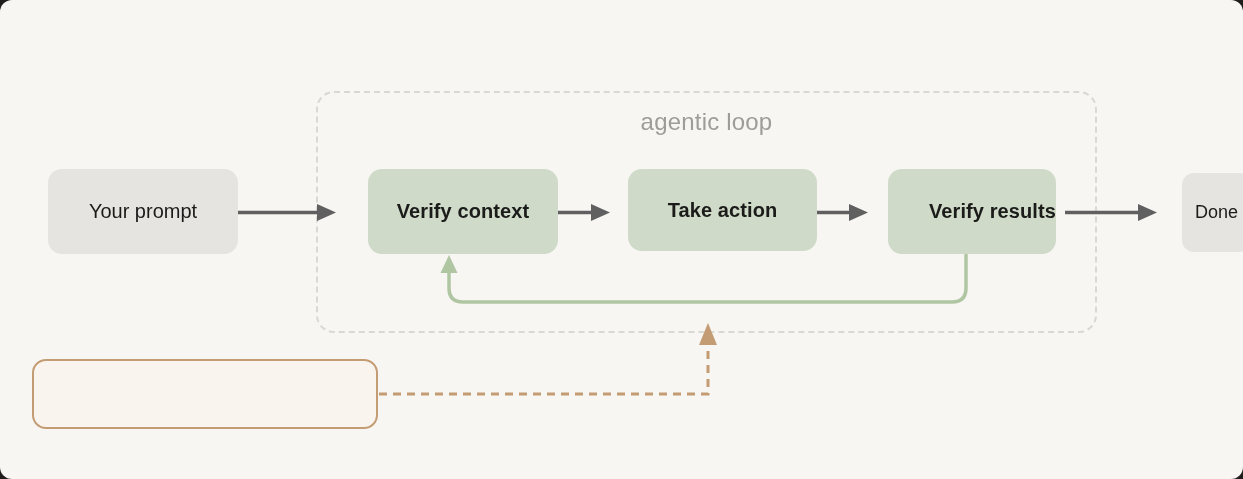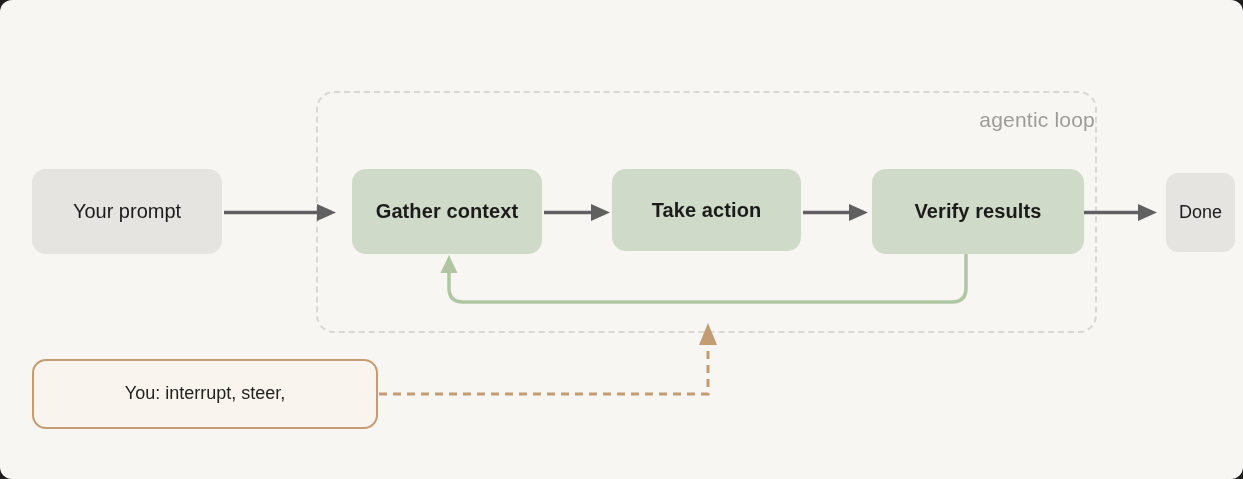--- a/index.html
+++ b/index.html
@@ -12,40 +12,40 @@
   body{font-family:"Liberation Sans","DejaVu Sans",sans-serif;}
   .canvas{
     position:relative;width:1243px;height:479px;background:var(--bg);
     border-radius:12px;overflow:hidden;
   }
   .loop-rect{
     position:absolute;left:316px;top:91px;width:781px;height:242px;
     border:2px dashed var(--dash);border-radius:18px;
   }
   .loop-label{
-    display:block;text-align:right;padding-top:15px;
-    font-size:21px;color:var(--muted);letter-spacing:.2px;
+    display:block;text-align:center;padding-top:15px;
+    font-size:24px;color:var(--muted);letter-spacing:.2px;
   }
   .svg-layer{position:absolute;left:0;top:0;width:1243px;height:479px;pointer-events:none;}
   .flow-line{stroke:var(--arrow);stroke-width:3.5;}
   .flow-head{fill:var(--arrow);}
   .loop-path{stroke:var(--loop);stroke-width:3.5;fill:none;stroke-linecap:round;}
   .loop-head{fill:var(--loop);}
   .you-path{stroke:var(--tan);stroke-width:3;fill:none;stroke-dasharray:8 6;}
   .you-head{fill:var(--tan);}
   .node{
     position:absolute;display:flex;align-items:center;justify-content:center;
-    border-radius:14px;font-size:20px;color:var(--ink);text-align:center;
+    border-radius:14px;font-size:20px;color:var(--ink);text-align:center;margin-left:16px;
   }
   .node.gray{background:var(--gray-box);font-weight:400;}
   .node.green{background:var(--green-box);font-weight:700;letter-spacing:.1px;}
   #node-your-prompt{left:32px;top:169px;width:190px;height:85px;}
   #node-gather{left:352px;top:169px;width:190px;height:85px;}
   #node-take{left:612px;top:169px;width:189px;height:82px;}
-  #node-verify{left:872px;top:169px;width:212px;height:85px;}
+  #node-verify{left:872px;top:169px;width:168px;height:85px;justify-content:flex-end;}
   #node-done{left:1166px;top:173px;width:69px;height:79px;font-size:18px;border-radius:12px;}
   .you-note{
     position:absolute;left:32px;top:359px;width:346px;height:70px;
     background:var(--cream);border:2.5px solid var(--tan);border-radius:14px;
     display:flex;flex-direction:column;align-items:center;justify-content:center;
     font-size:18px;line-height:1.32;color:#222220;
   }
 </style>
 </head>
 <body>
@@ -86,29 +86,28 @@
     <g>
       <path class="you-path" d="M 379 394 L 708 394 L 708 345"></path>
       <polygon class="you-head" points="708,323 699,345 717,345"></polygon>
     </g>
   </svg>
 
   <div class="node gray" id="node-your-prompt">
     <span>Your prompt</span>
   </div>
   <div class="node green" id="node-gather">
-    <span>Gather context</span>
+    <span>Verify context</span>
   </div>
   <div class="node green" id="node-take">
     <span>Take action</span>
   </div>
   <div class="node green" id="node-verify">
     <span>Verify results</span>
   </div>
   <div class="node gray" id="node-done">
     <span>Done</span>
   </div>
 
   <div class="you-note">
-    <span>You: interrupt, steer,</span>
   </div>
 
 </div>
 
 </body></html>

